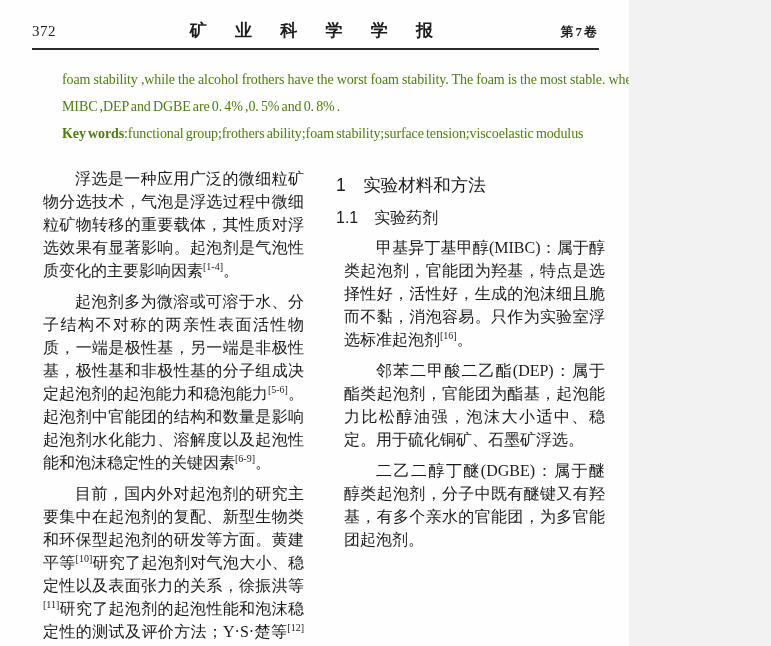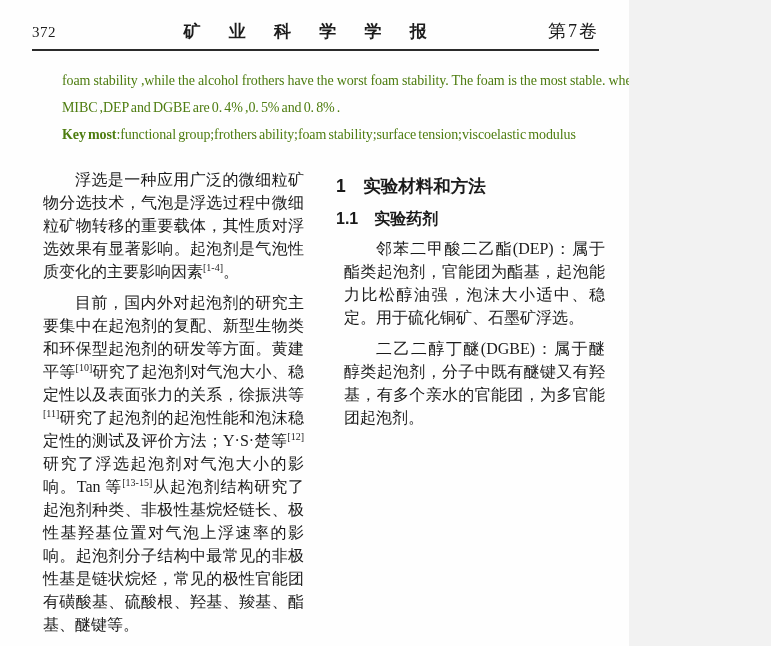--- a/index.html
+++ b/index.html
@@ -33,22 +33,23 @@
     font-size: 15px;
     letter-spacing: 0.5px;
   }
   .journal-title {
     font-size: 17px;
     font-weight: 600;
     letter-spacing: 12px;
     margin-left: 18px; 
   }
   .volume {
-    font-size: 18px;
+    font-size: 13px;
     letter-spacing: 2px;
+    font-weight: bold;
   }
   
   .abstract {
     margin: 16px 16px 0 62px;
     width: 693px;
     font-size: 14px;
     line-height: 27px;
     text-align: justify;
     word-spacing: -1.2px;
     letter-spacing: -0.1px;
@@ -74,29 +75,29 @@
     text-indent: 2em;
   }
   .col sup {
     font-size: 10px;
     line-height: 0;
     vertical-align: super;
     letter-spacing: 0;
   }
   .blk-h1 {
     font-family: "Liberation Sans", "DejaVu Sans", sans-serif;
-    font-weight: bold;
+    font-weight: normal;
     font-size: 17.5px;
     line-height: 22px;
     margin: 15px 0 11px 0;
     text-indent: 0;
   }
   .blk-h2 {
     font-family: "Liberation Sans", "DejaVu Sans", sans-serif;
-    font-weight: bold;
+    font-weight: normal;
     font-size: 16px;
     line-height: 21px;
     margin: 0 0 6px 0;
     text-indent: 0;
   }
 </style>
 </head>
 <body>
 
 <div class="page">
@@ -104,29 +105,31 @@
   <div class="scan-edge"></div>
 
   <div class="header">
     <span class="page-number">372</span>
     <span class="journal-title">矿 业 科 学 学 报</span>
     <span class="volume">第7卷</span>
   </div>
 
   <div class="abstract">
     <p>foam stability ,while the alcohol frothers have the worst foam stability. The foam is the most stable. when the mass fractions of MIBC ,DEP and DGBE are 0. 4% ,0. 5%  and 0. 8% .</p>
-    <p><span class="keywords-label">Key most</span><span>:functional group;frothers ability;foam stability;surface tension;viscoelastic modulus</span></p>
+    <p><span class="keywords-label">Key words</span><span>:functional group;frothers ability;foam stability;surface tension;viscoelastic modulus</span></p>
   </div>
 
   <div class="columns">
     <div class="col" id="col-left">
         <p class="blk-p">浮选是一种应用广泛的微细粒矿物分选技术，气泡是浮选过程中微细粒矿物转移的重要载体，其性质对浮选效果有显著影响。起泡剂是气泡性质变化的主要影响因素<sup>[1-4]</sup>。</p>
+        <p class="blk-p">起泡剂多为微溶或可溶于水、分子结构不对称的两亲性表面活性物质，一端是极性基，另一端是非极性基，极性基和非极性基的分子组成决定起泡剂的起泡能力和稳泡能力<sup>[5-6]</sup>。起泡剂中官能团的结构和数量是影响起泡剂水化能力、溶解度以及起泡性能和泡沫稳定性的关键因素<sup>[6-9]</sup>。</p>
         <p class="blk-p">目前，国内外对起泡剂的研究主要集中在起泡剂的复配、新型生物类和环保型起泡剂的研发等方面。黄建平等<sup>[10]</sup>研究了起泡剂对气泡大小、稳定性以及表面张力的关系，徐振洪等<sup>[11]</sup>研究了起泡剂的起泡性能和泡沫稳定性的测试及评价方法；Y·S·楚等<sup>[12]</sup>研究了浮选起泡剂对气泡大小的影响。Tan 等<sup>[13-15]</sup>从起泡剂结构研究了起泡剂种类、非极性基烷烃链长、极性基羟基位置对气泡上浮速率的影响。起泡剂分子结构中最常见的非极性基是链状烷烃，常见的极性官能团有磺酸基、硫酸根、羟基、羧基、酯基、醚键等。</p>
       </div>
     <div class="col" id="col-right">
         <div class="blk-h1">1　实验材料和方法</div>
         <div class="blk-h2">1.1　实验药剂</div>
+        <p class="blk-p">甲基异丁基甲醇(MIBC)：属于醇类起泡剂，官能团为羟基，特点是选择性好，活性好，生成的泡沫细且脆而不黏，消泡容易。只作为实验室浮选标准起泡剂<sup>[16]</sup>。</p>
         <p class="blk-p">邻苯二甲酸二乙酯(DEP)：属于酯类起泡剂，官能团为酯基，起泡能力比松醇油强，泡沫大小适中、稳定。用于硫化铜矿、石墨矿浮选。</p>
         <p class="blk-p">二乙二醇丁醚(DGBE)：属于醚醇类起泡剂，分子中既有醚键又有羟基，有多个亲水的官能团，为多官能团起泡剂。</p>
       </div>
   </div>
 
 </div>
 
 </body></html>

